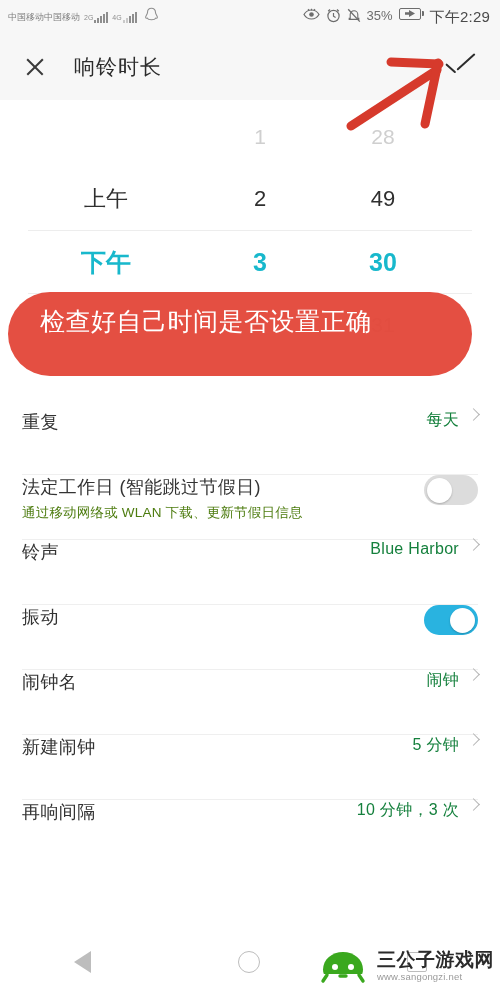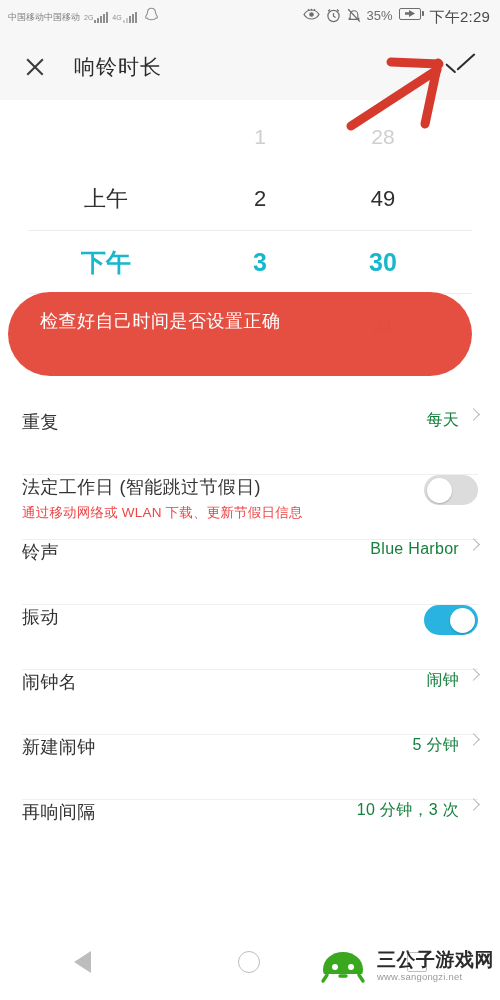--- a/index.html
+++ b/index.html
@@ -87,39 +87,39 @@
 
   
   .redbanner {
     position:absolute;
     left:8px; top:192px;
     width:464px; height:84px;
     background:rgba(226,66,52,0.93);
     border-radius:42px;
     padding:12px 26px 8px 32px;
     color:#ffffff;
-    font-size:18px;
+    font-size:25px;
     line-height:34px;
     letter-spacing:.5px;
   }
 
   
   .redarrow { position:absolute; left:345px; top:44px; width:130px; height:90px; pointer-events:none; }
 
   
   .list { background:#fff; }
   .srow {
     display:flex; 
     padding:0 22px;
     min-height:64px;
     position:relative;
   }
   .srow .labels { flex:1; padding-right:12px; }
   .stitle { font-size:18px; color:#333; letter-spacing:.4px; }
-  .ssub { font-size:13.5px; color:#ef4444; line-height:20px; margin-top:4px; letter-spacing:.2px; }
+  .ssub { font-size:13.5px; color:#4d7c0f; line-height:20px; margin-top:4px; letter-spacing:.2px; }
   .sval { font-size:16px; color:#15803d; margin-right:10px; letter-spacing:.3px; }
   .chev { width:9px; height:9px; border-right:1.6px solid #b4b4b4; border-top:1.6px solid #b4b4b4;
           transform:rotate(45deg); }
   .divider { height:1px; background:#efefef; margin:0 22px; }
   .toggle { width:54px; height:30px; border-radius:15px; position:relative; flex:none; }
   .toggle.off { background:#dcdcdc; }
   .toggle.on  { background:#29b3e0; }
   .toggle .knob { position:absolute; top:2.5px; width:25px; height:25px; border-radius:50%;
                   background:#fff; box-shadow:0 1px 2px rgba(0,0,0,.22); }
   .toggle.off .knob { left:3px; }

